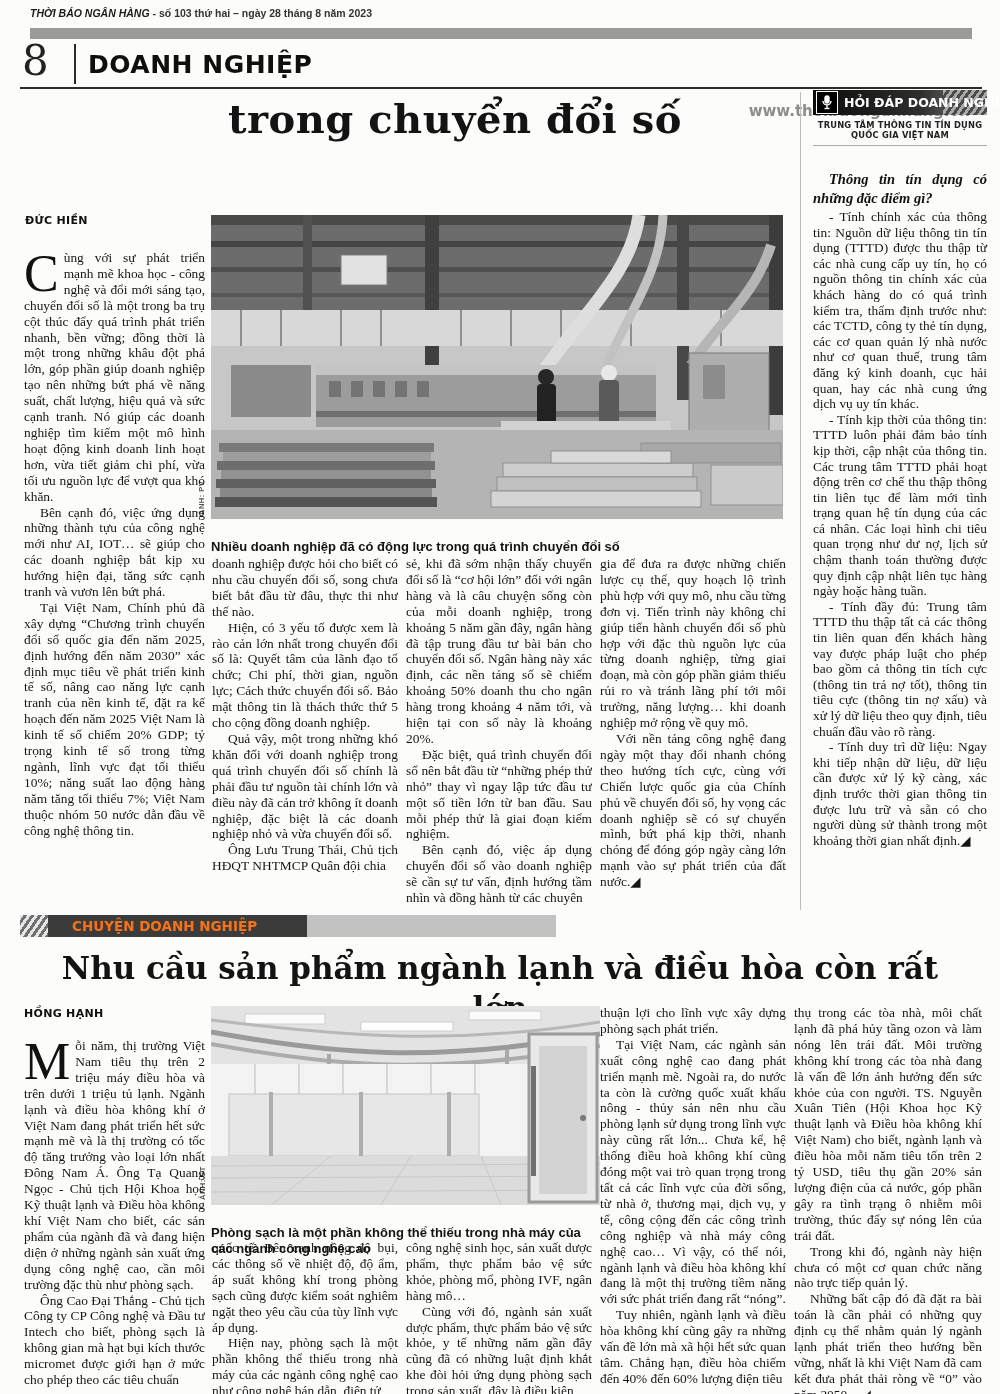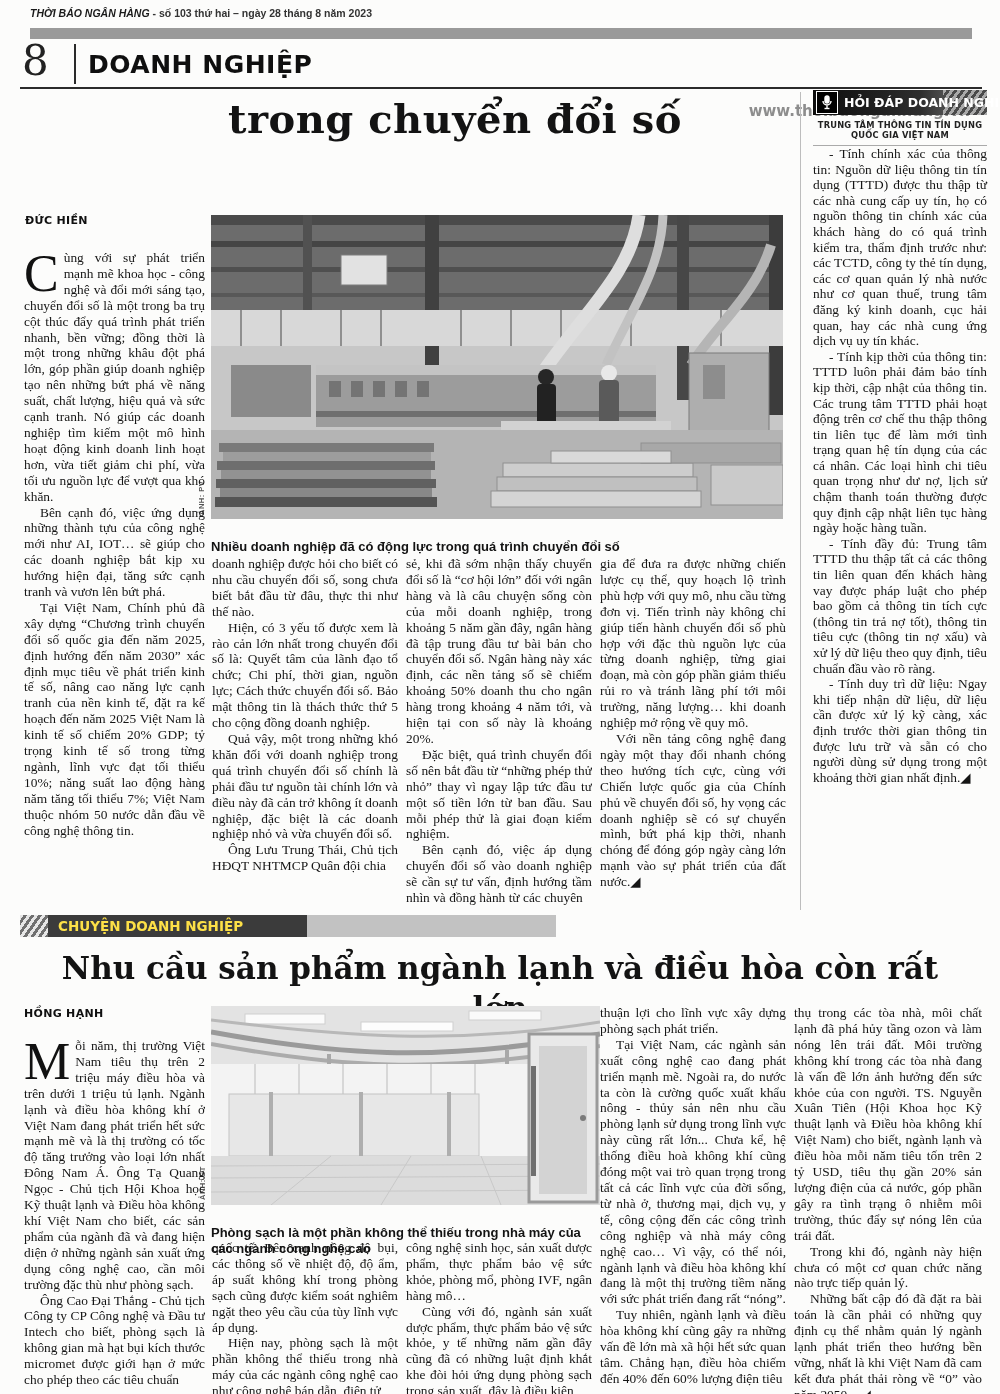--- a/index.html
+++ b/index.html
@@ -67,22 +67,22 @@
         text-indent:16px;text-align:justify;color:#111;}
   .qa-body{text-align:justify;font-size:13.4px;line-height:15.6px;color:#151515;}
   .qa-body p{margin:0;text-indent:16px;}
 
   
   .kicker-strip{position:absolute;left:305px;top:915px;width:251px;height:22px;background:#c2c2c2;}
   .kicker{position:absolute;left:20px;top:915px;width:287px;height:22px;background:#3b3b3b;
           display:flex;align-items:center;}
   .kicker-hatch{width:28px;height:22px;flex:0 0 auto;
           background:repeating-linear-gradient(125deg,#e6e6e6 0 3px,#6f6f6f 3px 6px);}
-  .kicker-label{font-family:"DejaVu Sans",sans-serif;font-weight:bold;font-size:13.5px;color:#fde047;
-          padding-left:10px;white-space:nowrap;text-align:right;}
+  .kicker-label{font-family:"DejaVu Sans",sans-serif;font-weight:bold;font-size:13.5px;color:#f97316;
+          padding-left:24px;white-space:nowrap;text-align:right;}
   .h2{position:absolute;left:60px;top:948px;width:880px;text-align:center;
       font-family:"DejaVu Serif",serif;font-weight:bold;font-size:31px;line-height:40px;
       color:#131313;}
   .by2{top:1007px;left:24px;}
   .photo2{top:1006px;left:211px;width:389px;height:199px;}
   .cap2{top:1210px;left:211px;width:389px;}
   .s2col1{left:24px;top:1038px;width:181px;height:356px;}
   .s2col2{left:212px;top:1240px;width:186px;height:154px;}
   .s2col3{left:406px;top:1240px;width:186px;height:154px;}
   .s2col4{left:600px;top:1005px;width:186px;height:389px;}
@@ -208,25 +208,26 @@
               <rect x="4" y="1" width="4" height="7" rx="2" fill="#fff"></rect>
               <path d="M2,6 a4,4 0 0 0 8,0"></path>
               <line x1="6" y1="10.5" x2="6" y2="13"></line>
               <line x1="3.5" y1="13.5" x2="8.5" y2="13.5"></line>
             </g>
           </svg>
       </span>
       <span class="qa-title">HỎI ĐÁP DOANH NGHIỆP</span>
     </div>
     <div class="qa-src">TRUNG TÂM THÔNG TIN TÍN DỤNG QUỐC GIA VIỆT NAM</div>
+    <div class="qa-q">Thông tin tín dụng có những đặc điểm gì?</div>
     <div class="qa-body">
       <p>- Tính chính xác của thông tin: Nguồn dữ liệu thông tin tín dụng (TTTD) được thu thập từ các nhà cung cấp uy tín, họ có nguồn thông tin chính xác của khách hàng do có quá trình kiểm tra, thẩm định trước như: các TCTD, công ty thẻ tín dụng, các cơ quan quản lý nhà nước như cơ quan thuế, trung tâm đăng ký kinh doanh, cục hải quan, hay các nhà cung ứng dịch vụ uy tín khác.</p>
       <p>- Tính kịp thời của thông tin: TTTD luôn phải đảm bảo tính kịp thời, cập nhật của thông tin. Các trung tâm TTTD phải hoạt động trên cơ chế thu thập thông tin liên tục để làm mới tình trạng quan hệ tín dụng của các cá nhân. Các loại hình chi tiêu quan trọng như dư nợ, lịch sử chậm thanh toán thường được quy định cập nhật liên tục hàng ngày hoặc hàng tuần.</p>
       <p>- Tính đầy đủ: Trung tâm TTTD thu thập tất cả các thông tin liên quan đến khách hàng vay được pháp luật cho phép bao gồm cả thông tin tích cực (thông tin trả nợ tốt), thông tin tiêu cực (thông tin nợ xấu) và xử lý dữ liệu theo quy định, tiêu chuẩn đầu vào rõ ràng.</p>
-      <p>- Tính duy trì dữ liệu: Ngay khi tiếp nhận dữ liệu, dữ liệu cần được xử lý kỹ càng, xác định trước thời gian thông tin được lưu trữ và sẵn có cho người dùng sử dụng trong một khoảng thời gian nhất định.◢</p>
+      <p>- Tính duy trì dữ liệu: Ngay khi tiếp nhận dữ liệu, dữ liệu cần được xử lý kỹ càng, xác định trước thời gian thông tin được lưu trữ và sẵn có cho người dùng sử thành trong một khoảng thời gian nhất định.◢</p>
     </div>
   </div>
 
   <div class="kicker-strip"></div>
   <div class="kicker">
     <span class="kicker-hatch"></span>
     <span class="kicker-label">CHUYỆN DOANH NGHIỆP</span>
   </div>
   <div class="h2">Nhu cầu sản phẩm ngành lạnh và điều hòa còn rất lớn</div>
   <div class="byline by2">HỒNG HẠNH</div>

